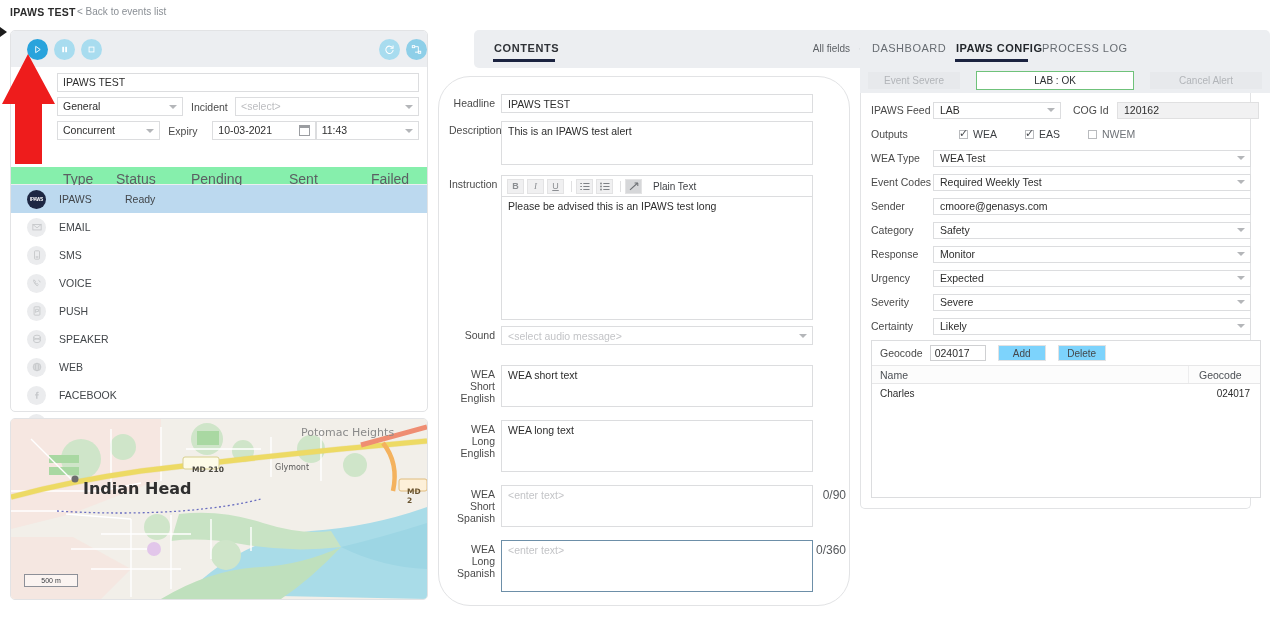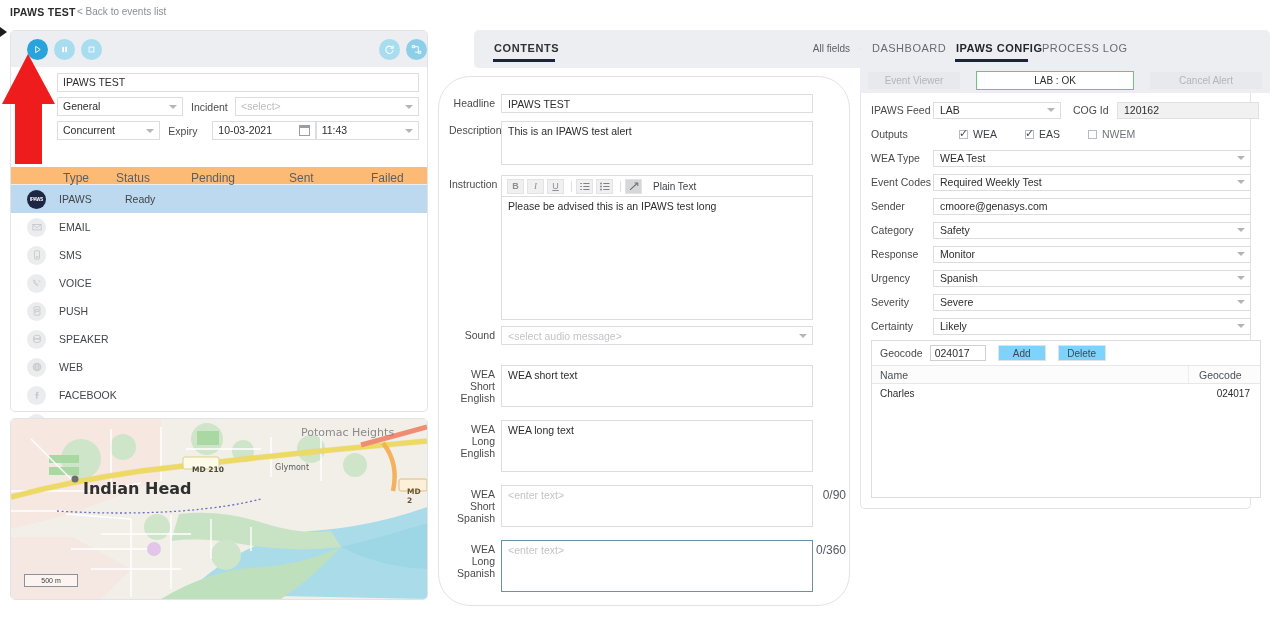--- a/index.html
+++ b/index.html
@@ -67,22 +67,22 @@
     width: 0; height: 0; border-left: 4px solid transparent;
     border-right: 4px solid transparent; border-top: 4px solid #b4b6b9;
   }
   .cal-ico {
     position:absolute; right:5px; top:3px; width:11px; height:11px;
     border:1px solid #9b9da1; border-top-width:3px;
   }
 
   .l-thead {
     position: absolute; left: 0; top: 136px; width: 416px; height: 18px;
-    background: #fdba74; border-bottom: 1px solid #eceef0;
-    font-size: 12px; color: #5b5f63;
+    background: #86efac; border-bottom: 1px solid #eceef0;
+    font-size: 14px; color: #5b5f63;
   }
   .l-thead span { position: absolute; top: 4px; }
   .tc-type { left: 52px; } .tc-status { left: 105px; }
   .tc-pending { left: 180px; } .tc-sent { left: 278px; }
   .tc-failed { left: 360px; }
 
   .chan-list { position: absolute; left: 0; top: 154px; width: 416px; }
   .chan-row {
     height: 28px; display: flex; align-items: center; position: relative;
   }
@@ -549,21 +549,21 @@
   </div>
 
   <div id="right-tabbar">
     <div class="rtab" style="left:12px;">DASHBOARD</div>
     <div class="rtab active" style="left:96px;">IPAWS CONFIG</div>
     <div class="rtab" style="left:182px;">PROCESS LOG</div>
     <div class="rtab-underline" style="left:95px;width:73px;"></div>
   </div>
 
   <div id="right-btnbar">
-    <div class="rbtn disabled" style="width:92px;">Event Viewer</div>
+    <div class="rbtn disabled" style="width:92px;">Event Severe</div>
     <div class="rbtn ok" style="width:158px;height:19px;">LAB : OK</div>
     <div class="rbtn disabled" style="width:112px;">Cancel Alert</div>
   </div>
 
   <div class="panel" id="right-panel">
 
     <div class="rrow" style="top:8px;">
       <div class="rlabel">IPAWS Feed</div>
       <div class="rfield" style="width:128px;">
         <span>LAB</span>
@@ -626,21 +626,21 @@
       <div class="rlabel">Response</div>
       <div class="rfield" style="width:318px;">
         <span>Monitor</span>
         <span class="caret"></span>
       </div>
     </div>
 
     <div class="rrow" style="top:176px;">
       <div class="rlabel">Urgency</div>
       <div class="rfield" style="width:318px;">
-        <span>Spanish</span>
+        <span>Expected</span>
         <span class="caret"></span>
       </div>
     </div>
 
     <div class="rrow" style="top:200px;">
       <div class="rlabel">Severity</div>
       <div class="rfield" style="width:318px;">
         <span>Severe</span>
         <span class="caret"></span>
       </div>

